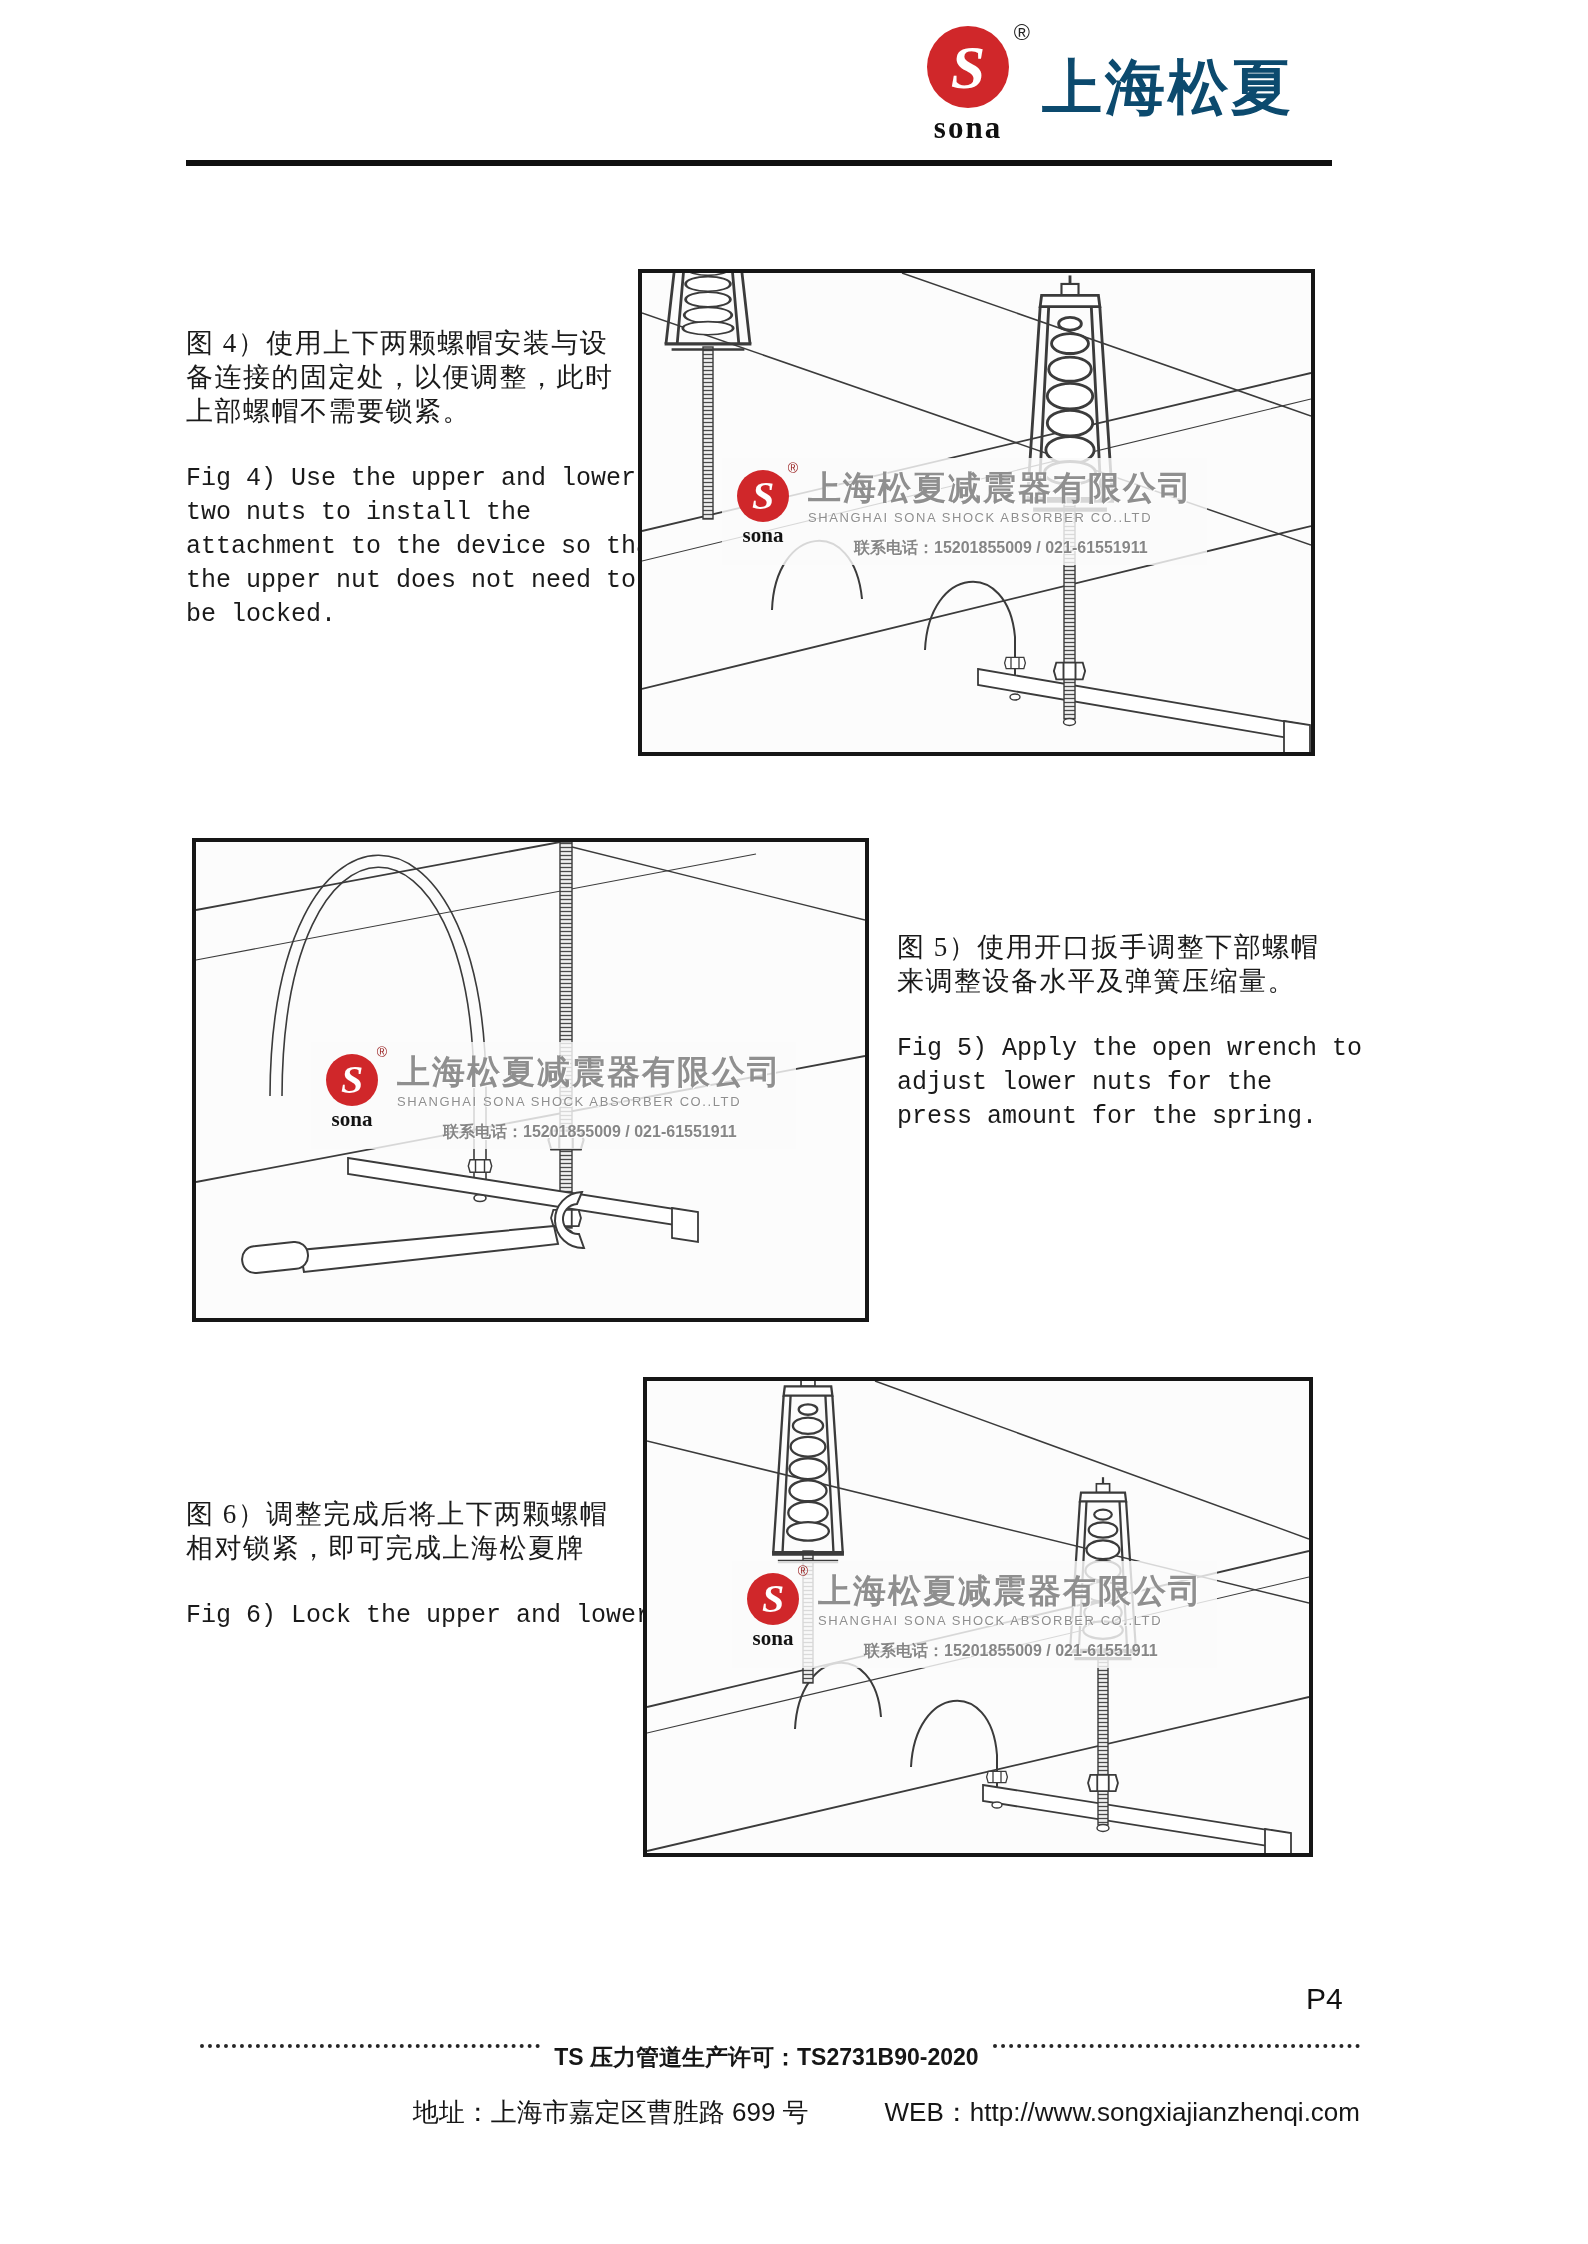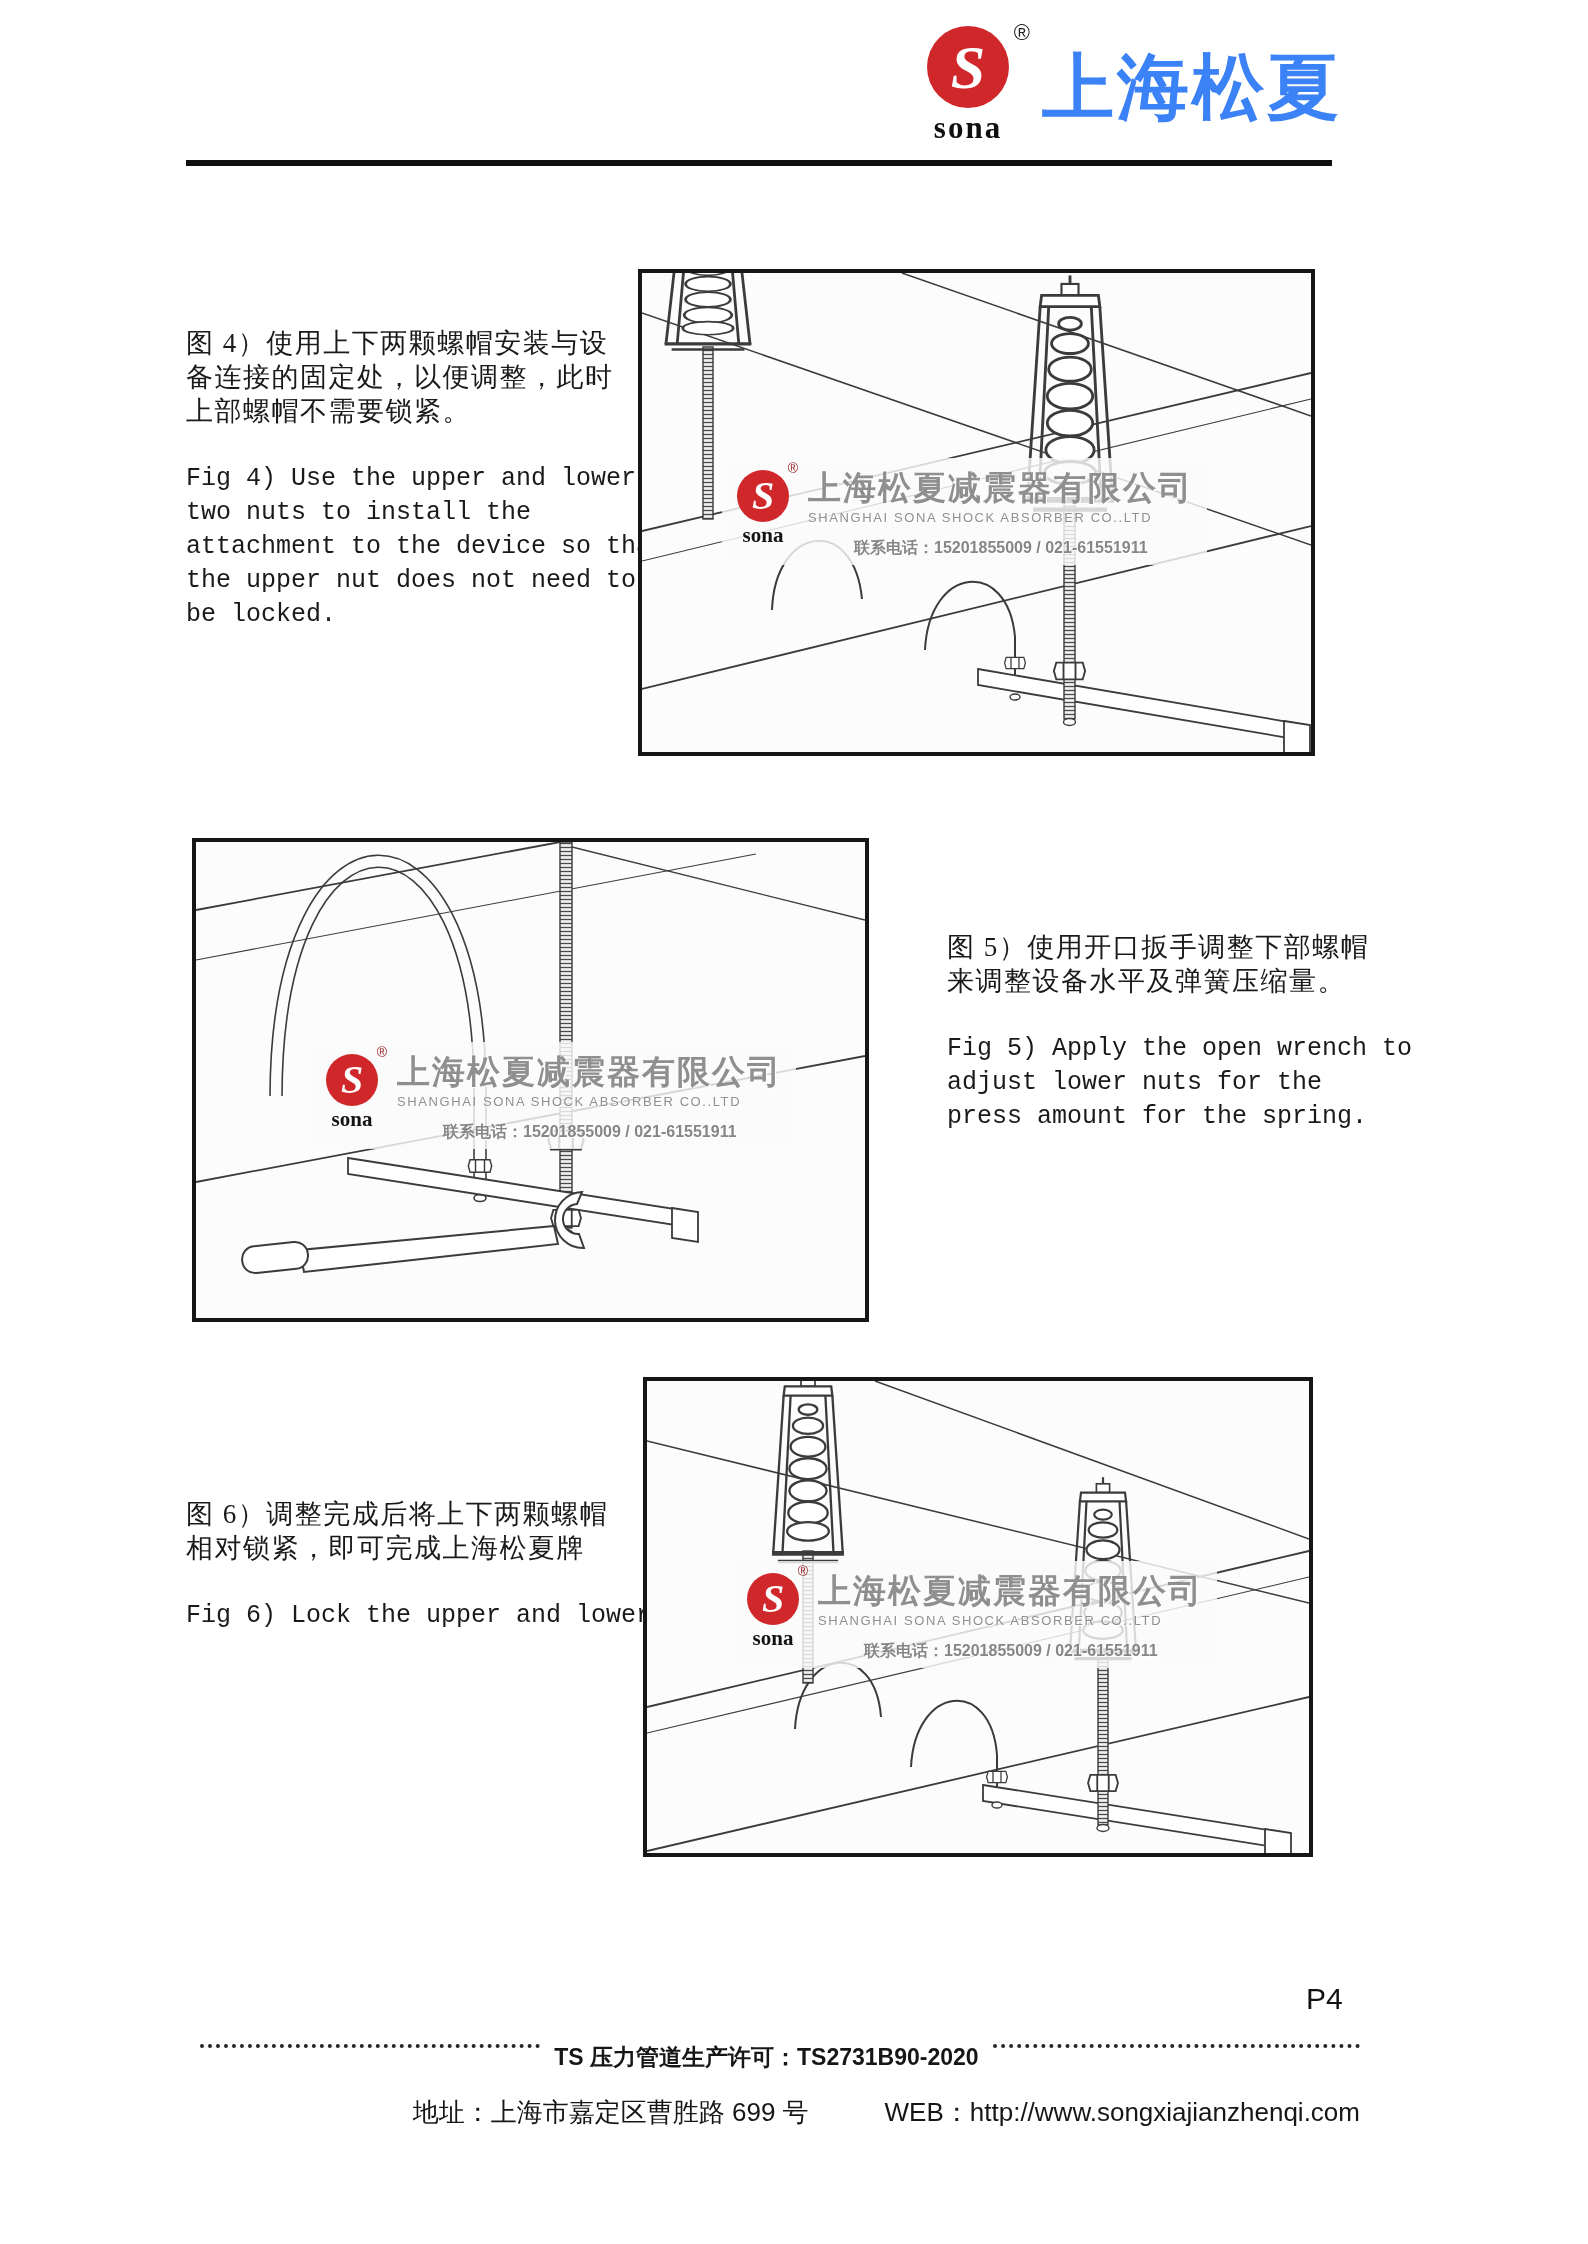--- a/index.html
+++ b/index.html
@@ -8,21 +8,21 @@
 
   
   .header{position:absolute;left:922px;top:24px;display:flex;align-items:flex-start;gap:28px;}
   .logo-block{position:relative;width:92px;text-align:center;}
   .logo-circle{position:relative;width:82px;height:82px;margin:2px auto 0;border-radius:50%;background:#d0272a;}
   .logo-s{position:absolute;left:0;right:0;top:4px;color:#fff;font-family:"Liberation Serif",serif;
           font-style:italic;font-weight:bold;font-size:62px;line-height:74px;}
   .logo-reg{position:absolute;right:-16px;top:-4px;font-size:22px;color:#222;}
   .logo-sona{font-family:"Liberation Serif",serif;font-weight:bold;font-size:31px;color:#101010;
              letter-spacing:2px;margin-top:2px;}
-  .brand-title{font-size:72px;font-weight:900;letter-spacing:3px;color:#3b82f6;margin-top:16px;white-space:nowrap;}
+  .brand-title{font-size:60px;font-weight:900;letter-spacing:3px;color:#0c4a6e;margin-top:24px;white-space:nowrap;}
   .header-rule{position:absolute;left:186px;top:160px;width:1146px;height:6px;background:#101010;}
 
   
   .caption{position:absolute;}
   .cap-cn div{font-family:"Liberation Serif",serif;font-size:27px;line-height:34px;letter-spacing:1.5px;white-space:nowrap;}
   .cap-en{margin-top:34px;}
   .cap-en div{font-family:"Liberation Mono",monospace;font-size:25px;line-height:34px;white-space:nowrap;}
 
   
   .fig{position:absolute;border:4px solid #161616;background:#fcfcfc;box-sizing:border-box;}
@@ -203,21 +203,21 @@
         <div class="wm-sona">sona</div>
       </div>
       <div>
         <div class="wm-cn">上海松夏减震器有限公司</div>
         <div class="wm-en">SHANGHAI SONA SHOCK ABSORBER CO..LTD</div>
         <div class="wm-phone">联系电话：15201855009 / 021-61551911</div>
       </div>
     </div>
   </div>
 
-  <div class="caption" style="left:947px;top:930px;">
+  <div class="caption" style="left:897px;top:930px;">
     <div class="cap-cn">
       <div>图 5）使用开口扳手调整下部螺帽</div>
       <div>来调整设备水平及弹簧压缩量。</div>
     </div>
     <div class="cap-en">
       <div>Fig 5) Apply the open wrench to</div>
       <div>adjust lower nuts for the</div>
       <div>press amount for the spring.</div>
     </div>
   </div>

